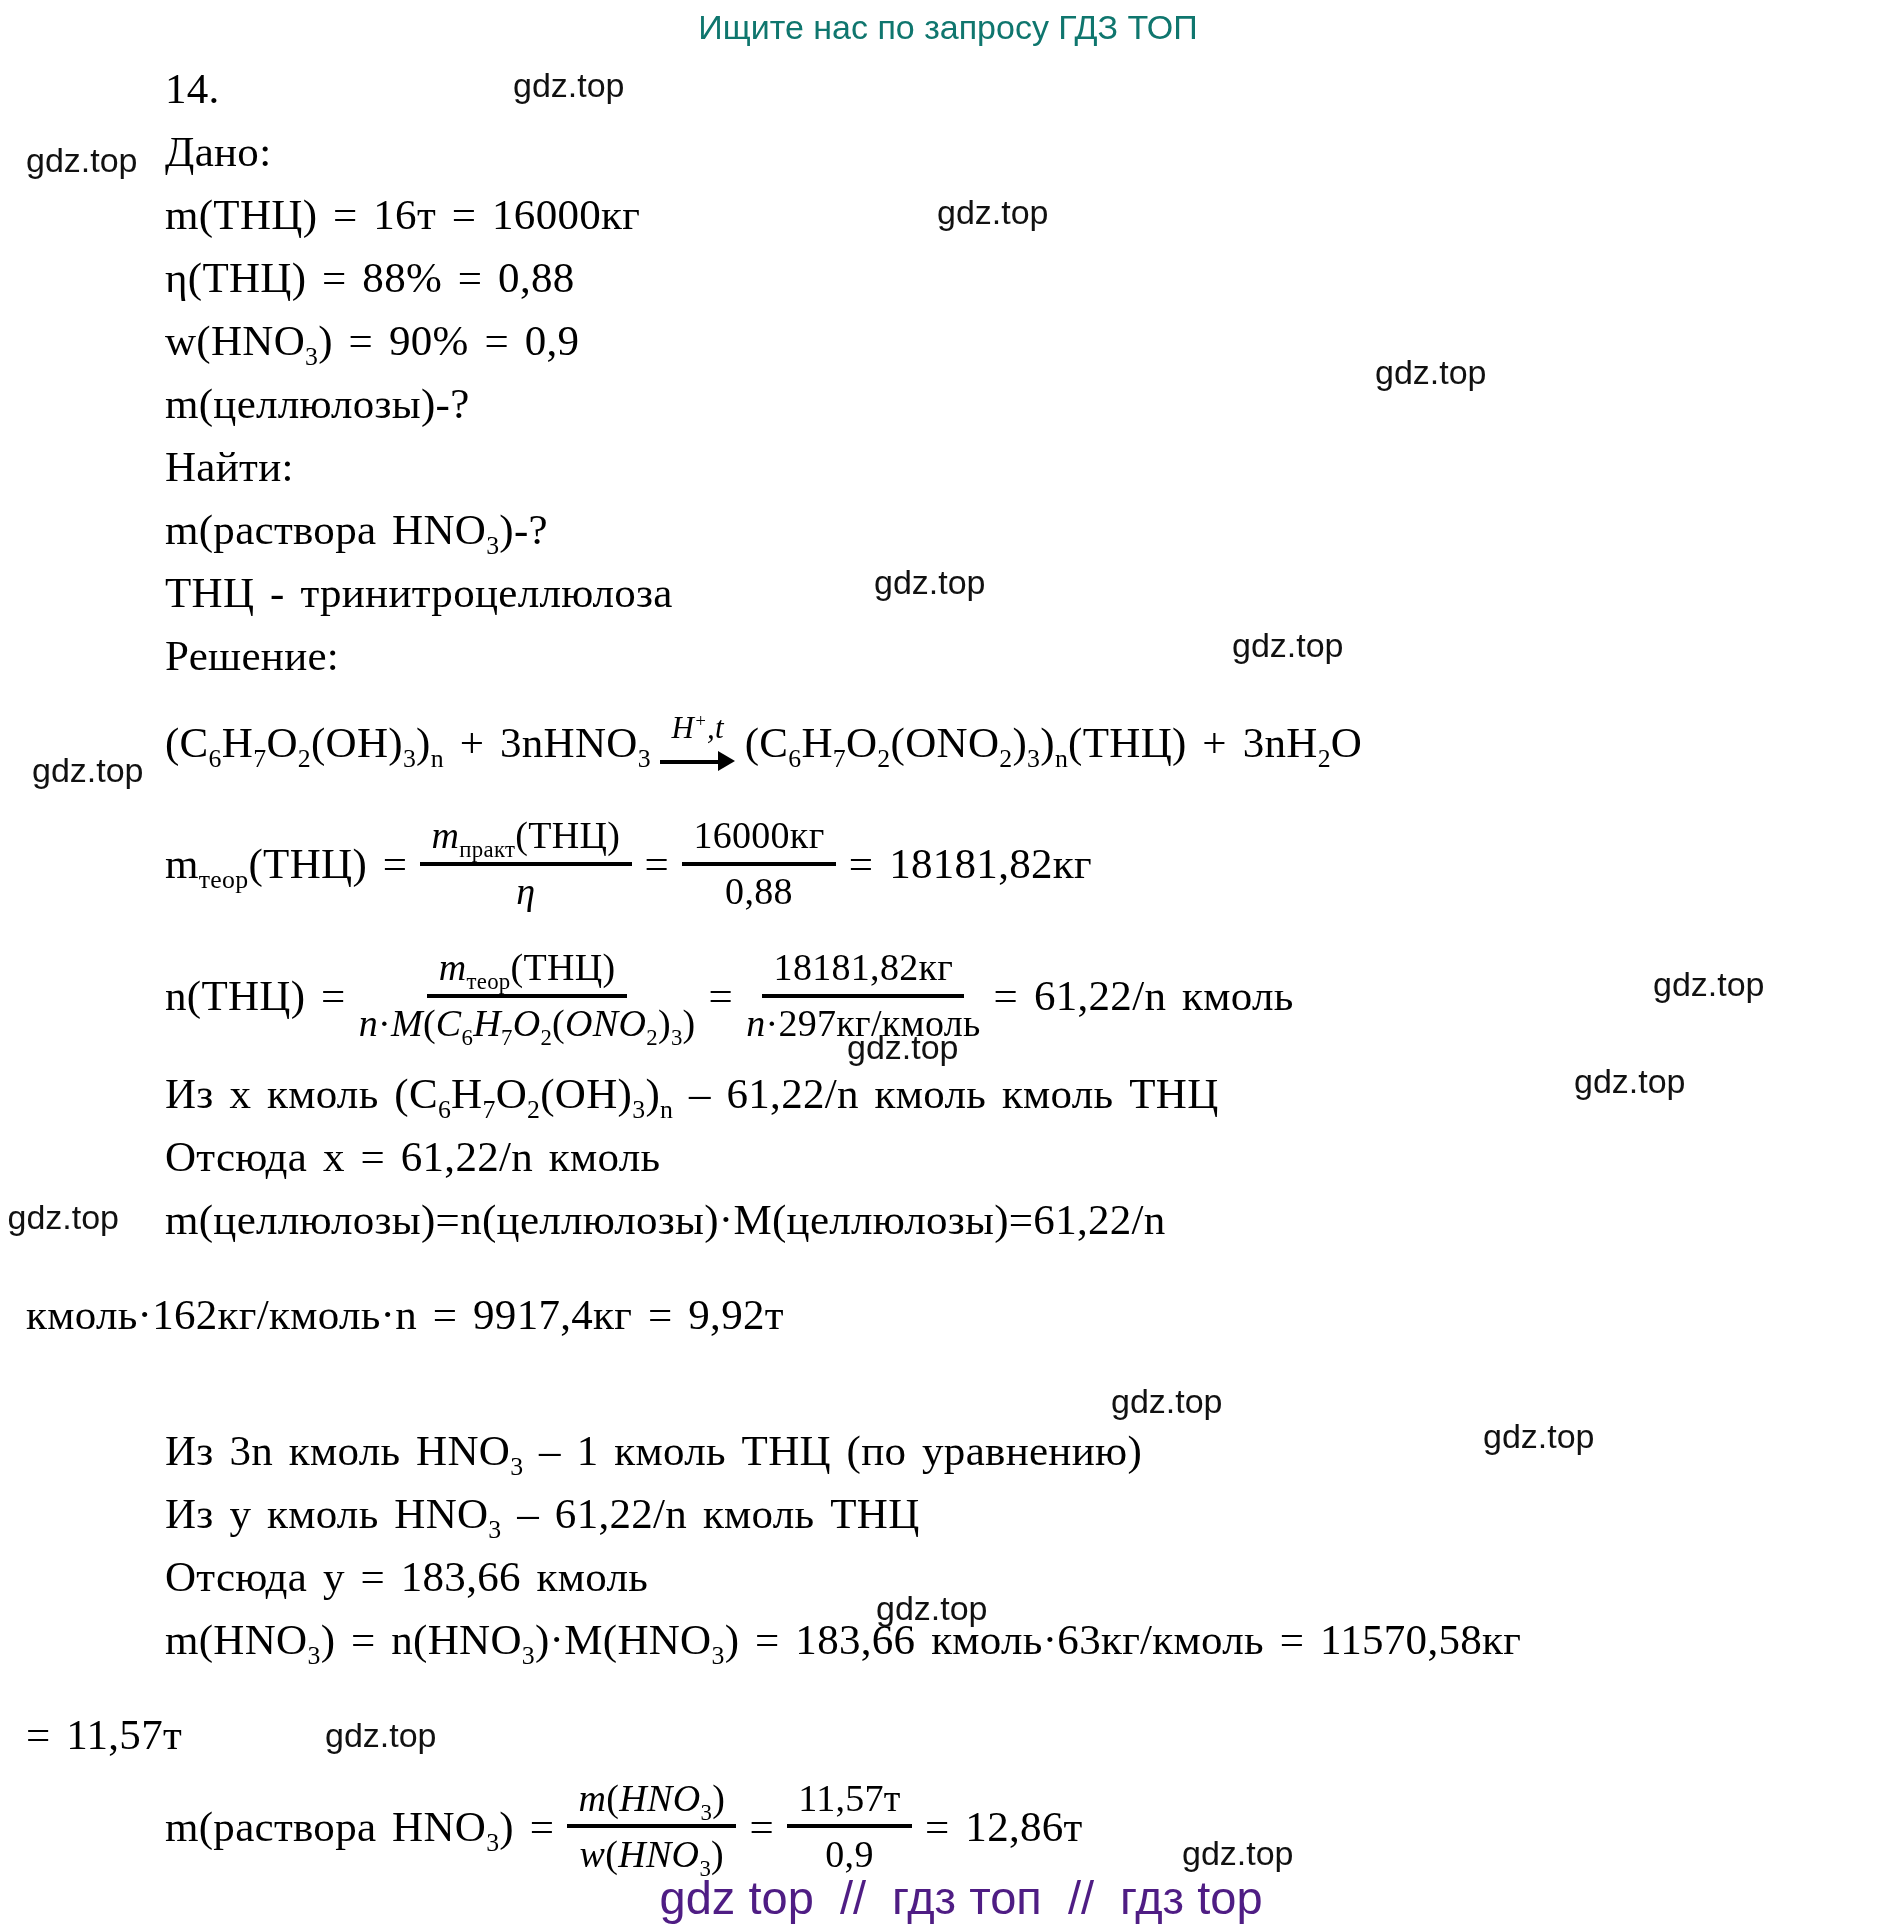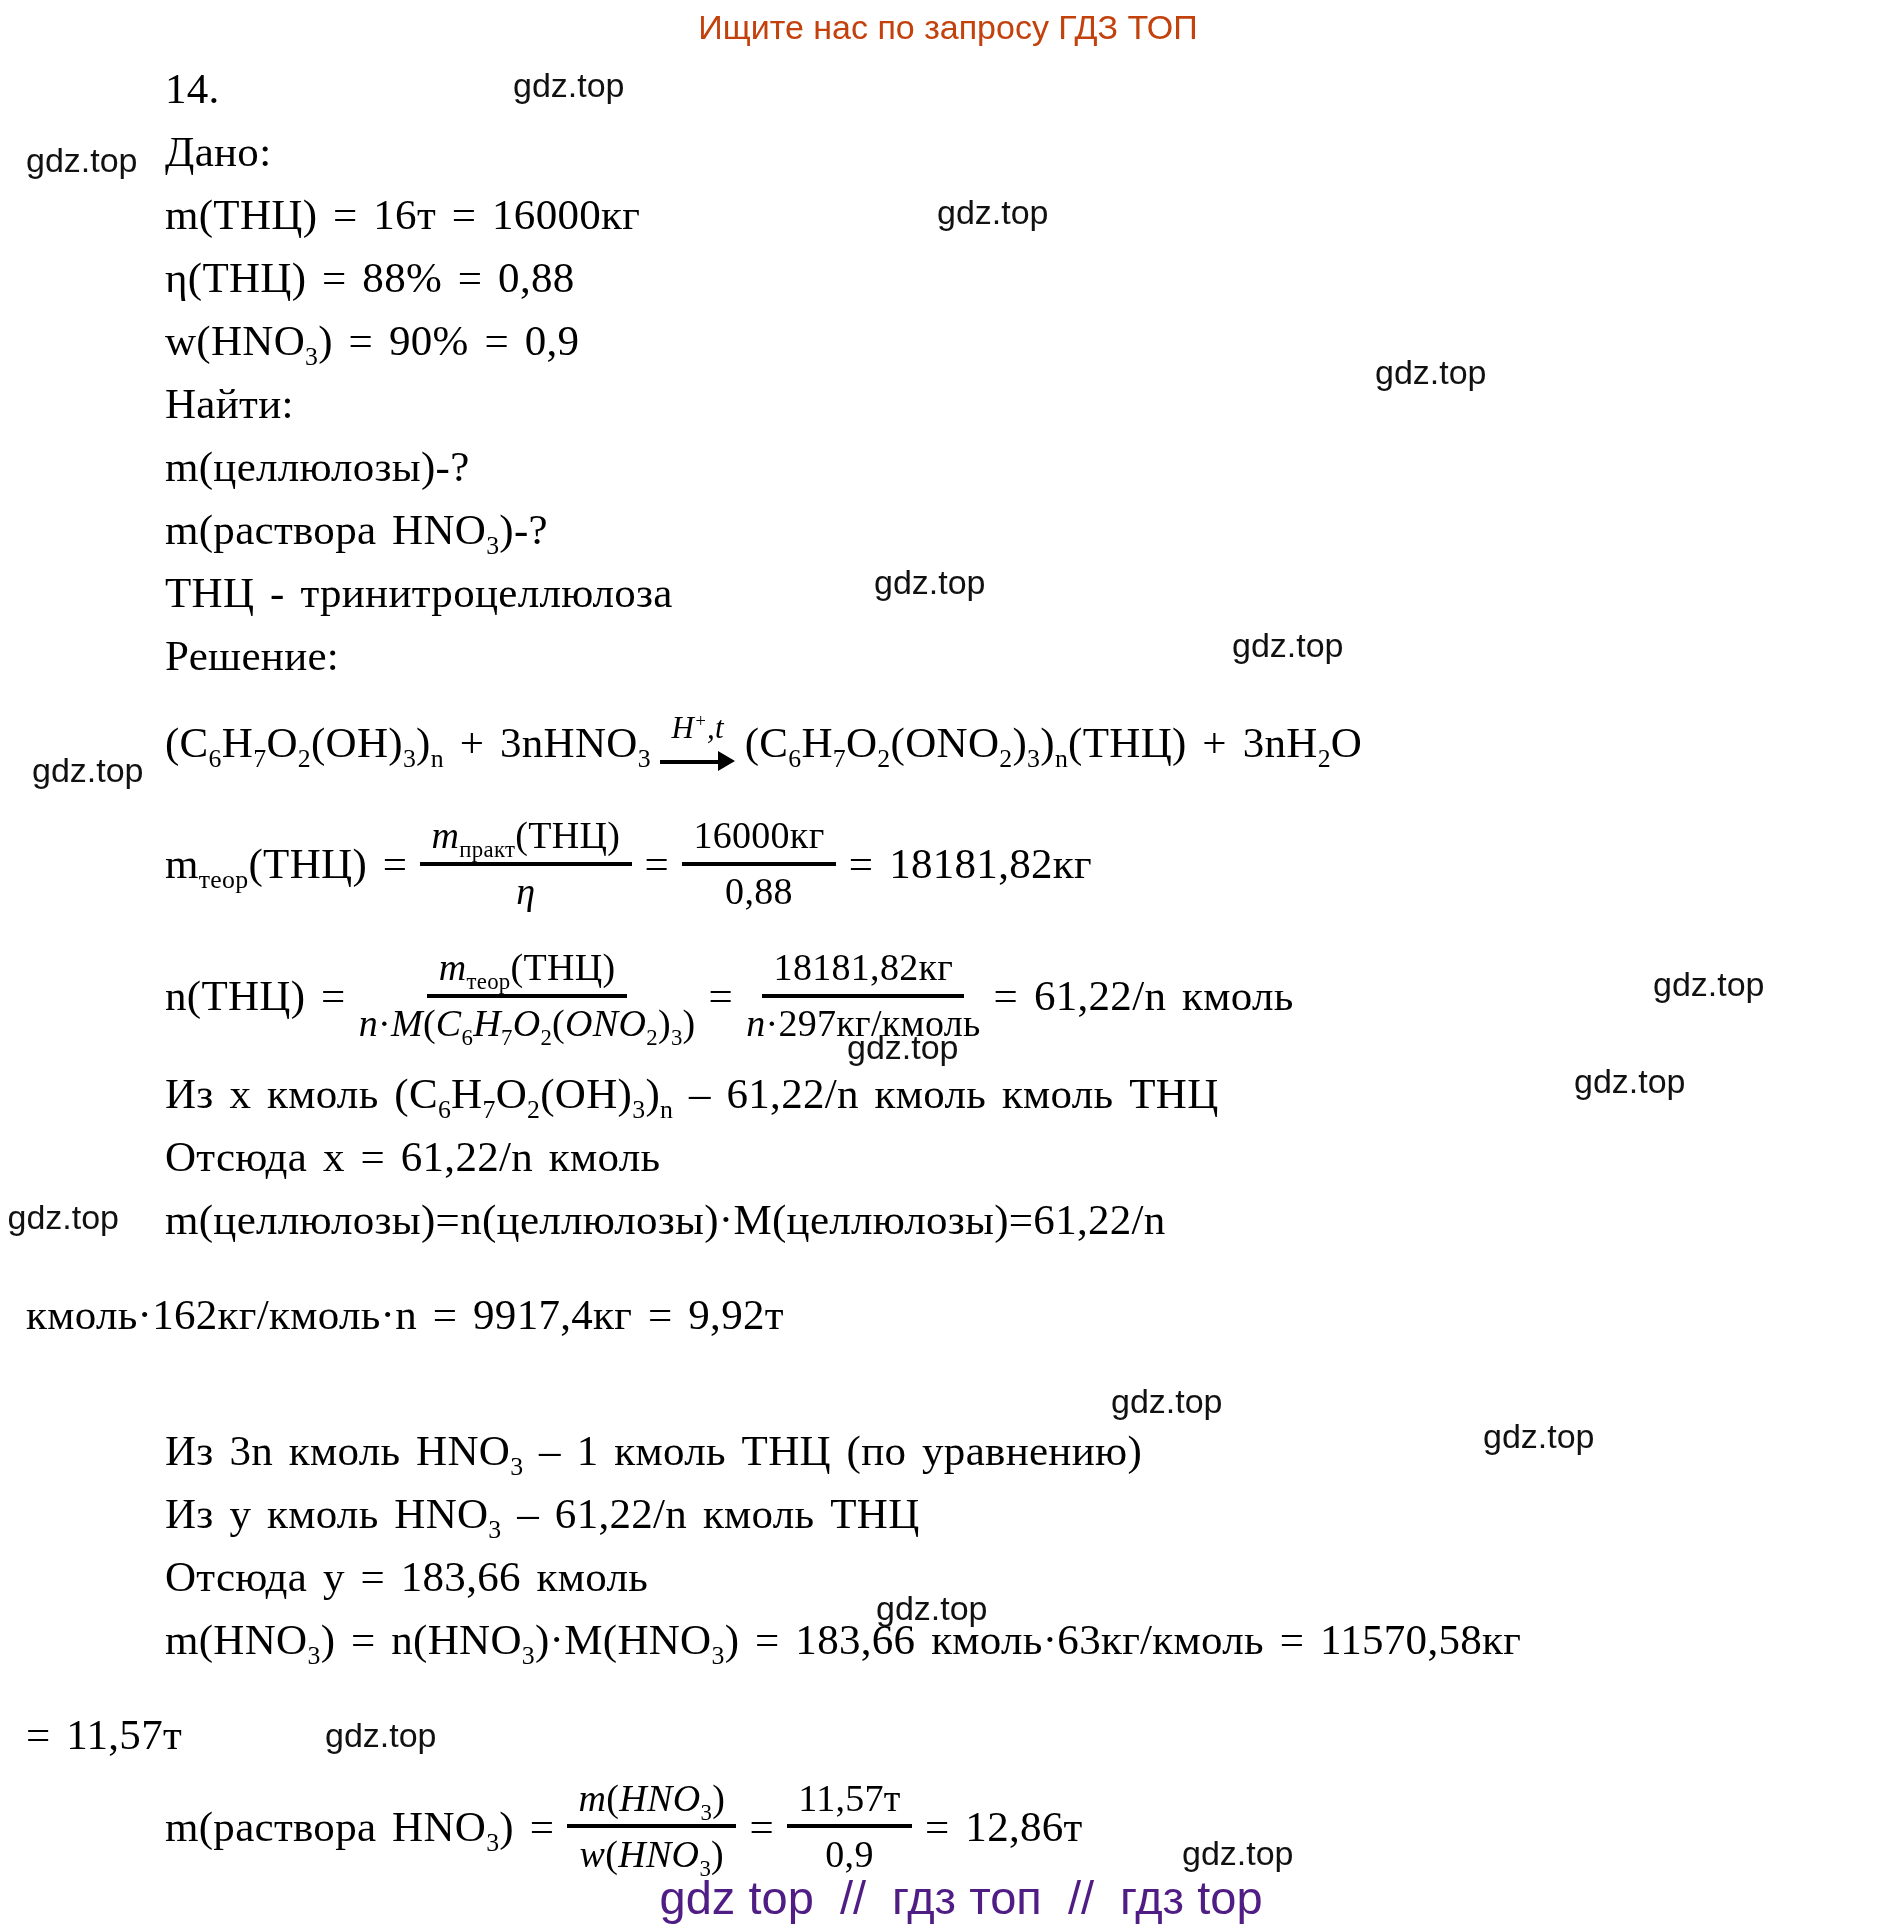--- a/index.html
+++ b/index.html
@@ -47,21 +47,21 @@
   .footer{
     position:absolute;left:0;right:0;bottom:7.5px;text-align:center;
     font-family:"Liberation Sans","DejaVu Sans",sans-serif;
     font-size:47px;white-space:pre;
   }
 </style>
 </head>
 <body>
 
 <div class="banner">
-  <span style="color: #c2410c;">Ищите нас по запросу ГДЗ ТОП</span>
+  <span style="color: #0f766e;">Ищите нас по запросу ГДЗ ТОП</span>
 </div>
 
 <div class="doc">
 
   <div class="line ind">
     <span>14.</span>
   </div>
 
   <div class="line ind">
     <span>Дано:</span>
@@ -71,25 +71,25 @@
     <span>m(ТНЦ) = 16т = 16000кг</span>
   </div>
   <div class="line ind">
     <span>η(ТНЦ) = 88% = 0,88</span>
   </div>
   <div class="line ind">
     <span>w(HNO<sub>3</sub>) = 90% = 0,9</span>
   </div>
 
   <div class="line ind">
+    <span>m(целлюлозы)-?</span>
+  </div>
+
+  <div class="line ind">
     <span>Найти:</span>
-  </div>
-
-  <div class="line ind">
-    <span>m(целлюлозы)-?</span>
   </div>
   <div class="line ind">
     <span>m(раствора HNO<sub>3</sub>)-?</span>
   </div>
 
   <div class="line ind">
     <span>ТНЦ - тринитроцеллюлоза</span>
   </div>
 
   <div class="line ind">

